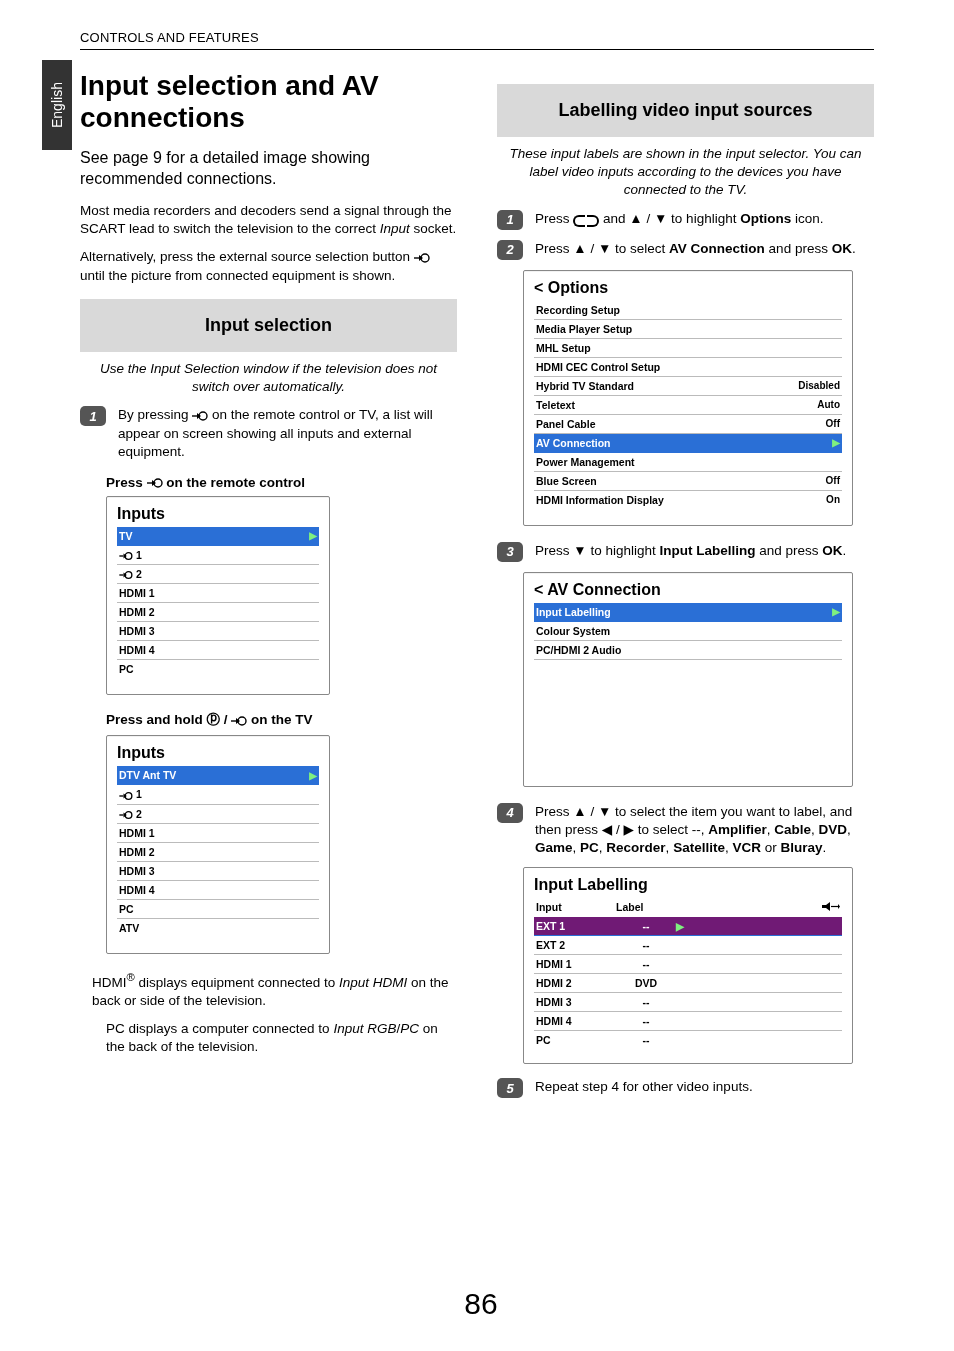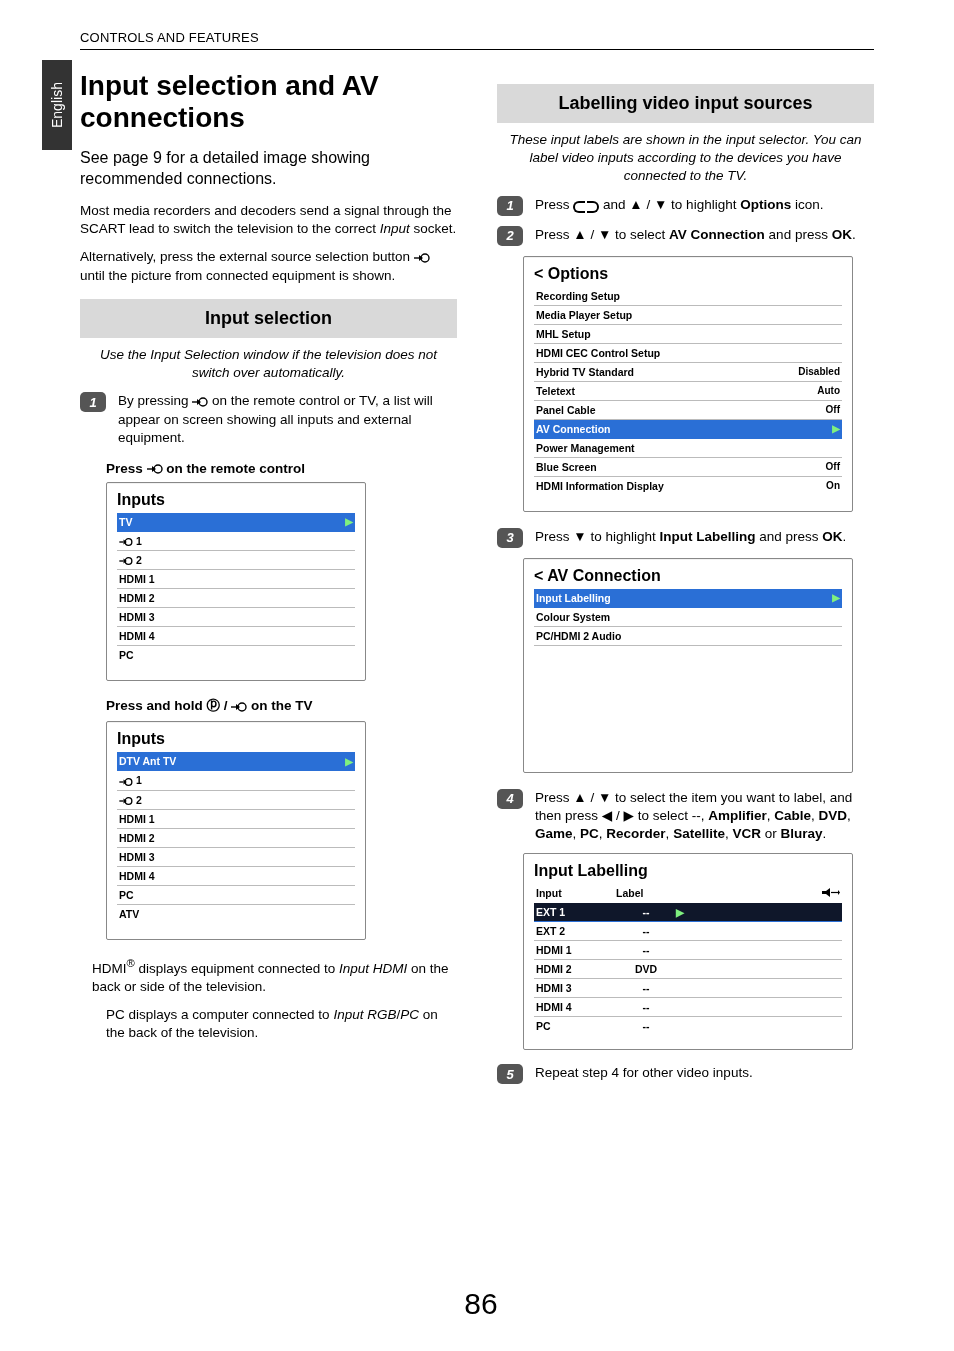--- a/index.html
+++ b/index.html
@@ -7,43 +7,43 @@
   .page { position: relative; width: 954px; height: 1351px; padding: 30px 80px 0 80px; }
   .lang-tab { position: absolute; left: 42px; top: 60px; width: 30px; height: 90px; background: #333; color: #fff; display: flex; align-items: center; justify-content: center; writing-mode: vertical-rl; transform: rotate(180deg); font-size: 14px; }
   .top-header { font-size: 13px; margin-bottom: 4px; letter-spacing: 0.2px; }
   .header-line { border-top: 1px solid #000; margin-bottom: 20px; }
   .columns { display: flex; gap: 40px; }
   .col { width: 50%; }
   h1.main { font-size: 28px; font-weight: bold; line-height: 1.15; margin-bottom: 14px; }
   .intro { font-size: 16px; line-height: 1.3; margin-bottom: 12px; }
   .body { font-size: 13.5px; line-height: 1.35; margin-bottom: 10px; }
   .italic { font-style: italic; }
-  .section-bar { background: #d9d9d9; text-align: center; font-size: 18px; font-weight: bold; padding: 9px 4px; margin: 14px 0 8px 0; }
+  .section-bar { background: #d9d9d9; text-align: center; font-size: 18px; font-weight: bold; padding: 16px 4px; margin: 14px 0 8px 0; }
   .step-row { display: flex; align-items: flex-start; gap: 12px; margin-bottom: 10px; }
   .step-badge { flex: 0 0 auto; width: 26px; height: 20px; border-radius: 5px; background: #555; color: #fff; font-size: 13px; font-weight: bold; display: flex; align-items: center; justify-content: center; font-style: italic; }
   .step-text { font-size: 13.5px; line-height: 1.35; flex: 1; }
   .subhead { font-size: 13.5px; font-weight: bold; margin: 14px 0 6px 26px; }
-  .menu-box { border: 1px solid #888; border-radius: 2px; margin: 6px 0 16px 26px; width: 260px; padding: 8px 10px 16px 10px; font-size: 10.5px; box-shadow: 0 1px 0 rgba(0,0,0,0.05) inset; }
+  .menu-box { border: 1px solid #888; border-radius: 2px; margin: 6px 0 16px 26px; width: 224px; padding: 8px 10px 16px 10px; font-size: 10.5px; box-shadow: 0 1px 0 rgba(0,0,0,0.05) inset; }
   .menu-box.wide { width: 330px; }
   .menu-title { font-weight: bold; font-size: 16px; margin-bottom: 4px; }
   .menu-item { display: flex; justify-content: space-between; align-items: center; border-bottom: 1px solid #bbb; padding: 3px 2px; font-weight: bold; font-size: 10.5px; }
   .menu-item:last-child { border-bottom: none; }
   .menu-item.sel { background: #2a6fd6; color: #fff; border-bottom: 1px solid #2a6fd6; }
   .menu-item .val { font-weight: bold; font-size: 10px; }
   .menu-item .play { color: #7ff07f; font-size: 10px; }
   .menu-item.sel .play { color: #7ff07f; }
   .menu-spacer { height: 60px; }
   .glyph { font-family: "Segoe UI Symbol","Apple Symbols",Arial,sans-serif; }
   .table-box { border: 1px solid #888; border-radius: 2px; margin: 6px 0 14px 26px; width: 330px; padding: 8px 10px 14px 10px; font-size: 10.5px; }
   .table-head { display: flex; font-weight: bold; font-size: 10.5px; padding: 3px 2px; }
   .th-input { width: 80px; }
   .th-label { width: 120px; }
   .table-row { display: flex; align-items: center; border-bottom: 1px solid #bbb; padding: 3px 2px; font-weight: bold; font-size: 10.5px; }
   .table-row:last-child { border-bottom: none; }
-  .table-row.sel { background: #0f172a; color: #fff; border-bottom-color: #2a6fd6; }
+  .table-row.sel { background: #701a75; color: #fff; border-bottom-color: #2a6fd6; }
   .cell-input { width: 80px; }
   .cell-label { width: 60px; text-align: center; }
   .cell-play { width: 20px; color: #7ff07f; }
   .page-num { position: absolute; bottom: 30px; left: 8px; right: 0; text-align: center; font-size: 30px; }
   .src-icon { display: inline-block; vertical-align: middle; }
   .quick-icon { display:inline-block; width:26px; height:12px; position:relative; vertical-align:middle; }
   .quick-icon::before { content:""; position:absolute; left:0; top:2px; width:10px; height:8px; border:2px solid #000; border-right:none; border-radius:6px 0 0 6px; }
   .quick-icon::after { content:""; position:absolute; right:0; top:2px; width:10px; height:8px; border:2px solid #000; border-left:none; border-radius:0 6px 6px 0; }
 </style>
 </head>

